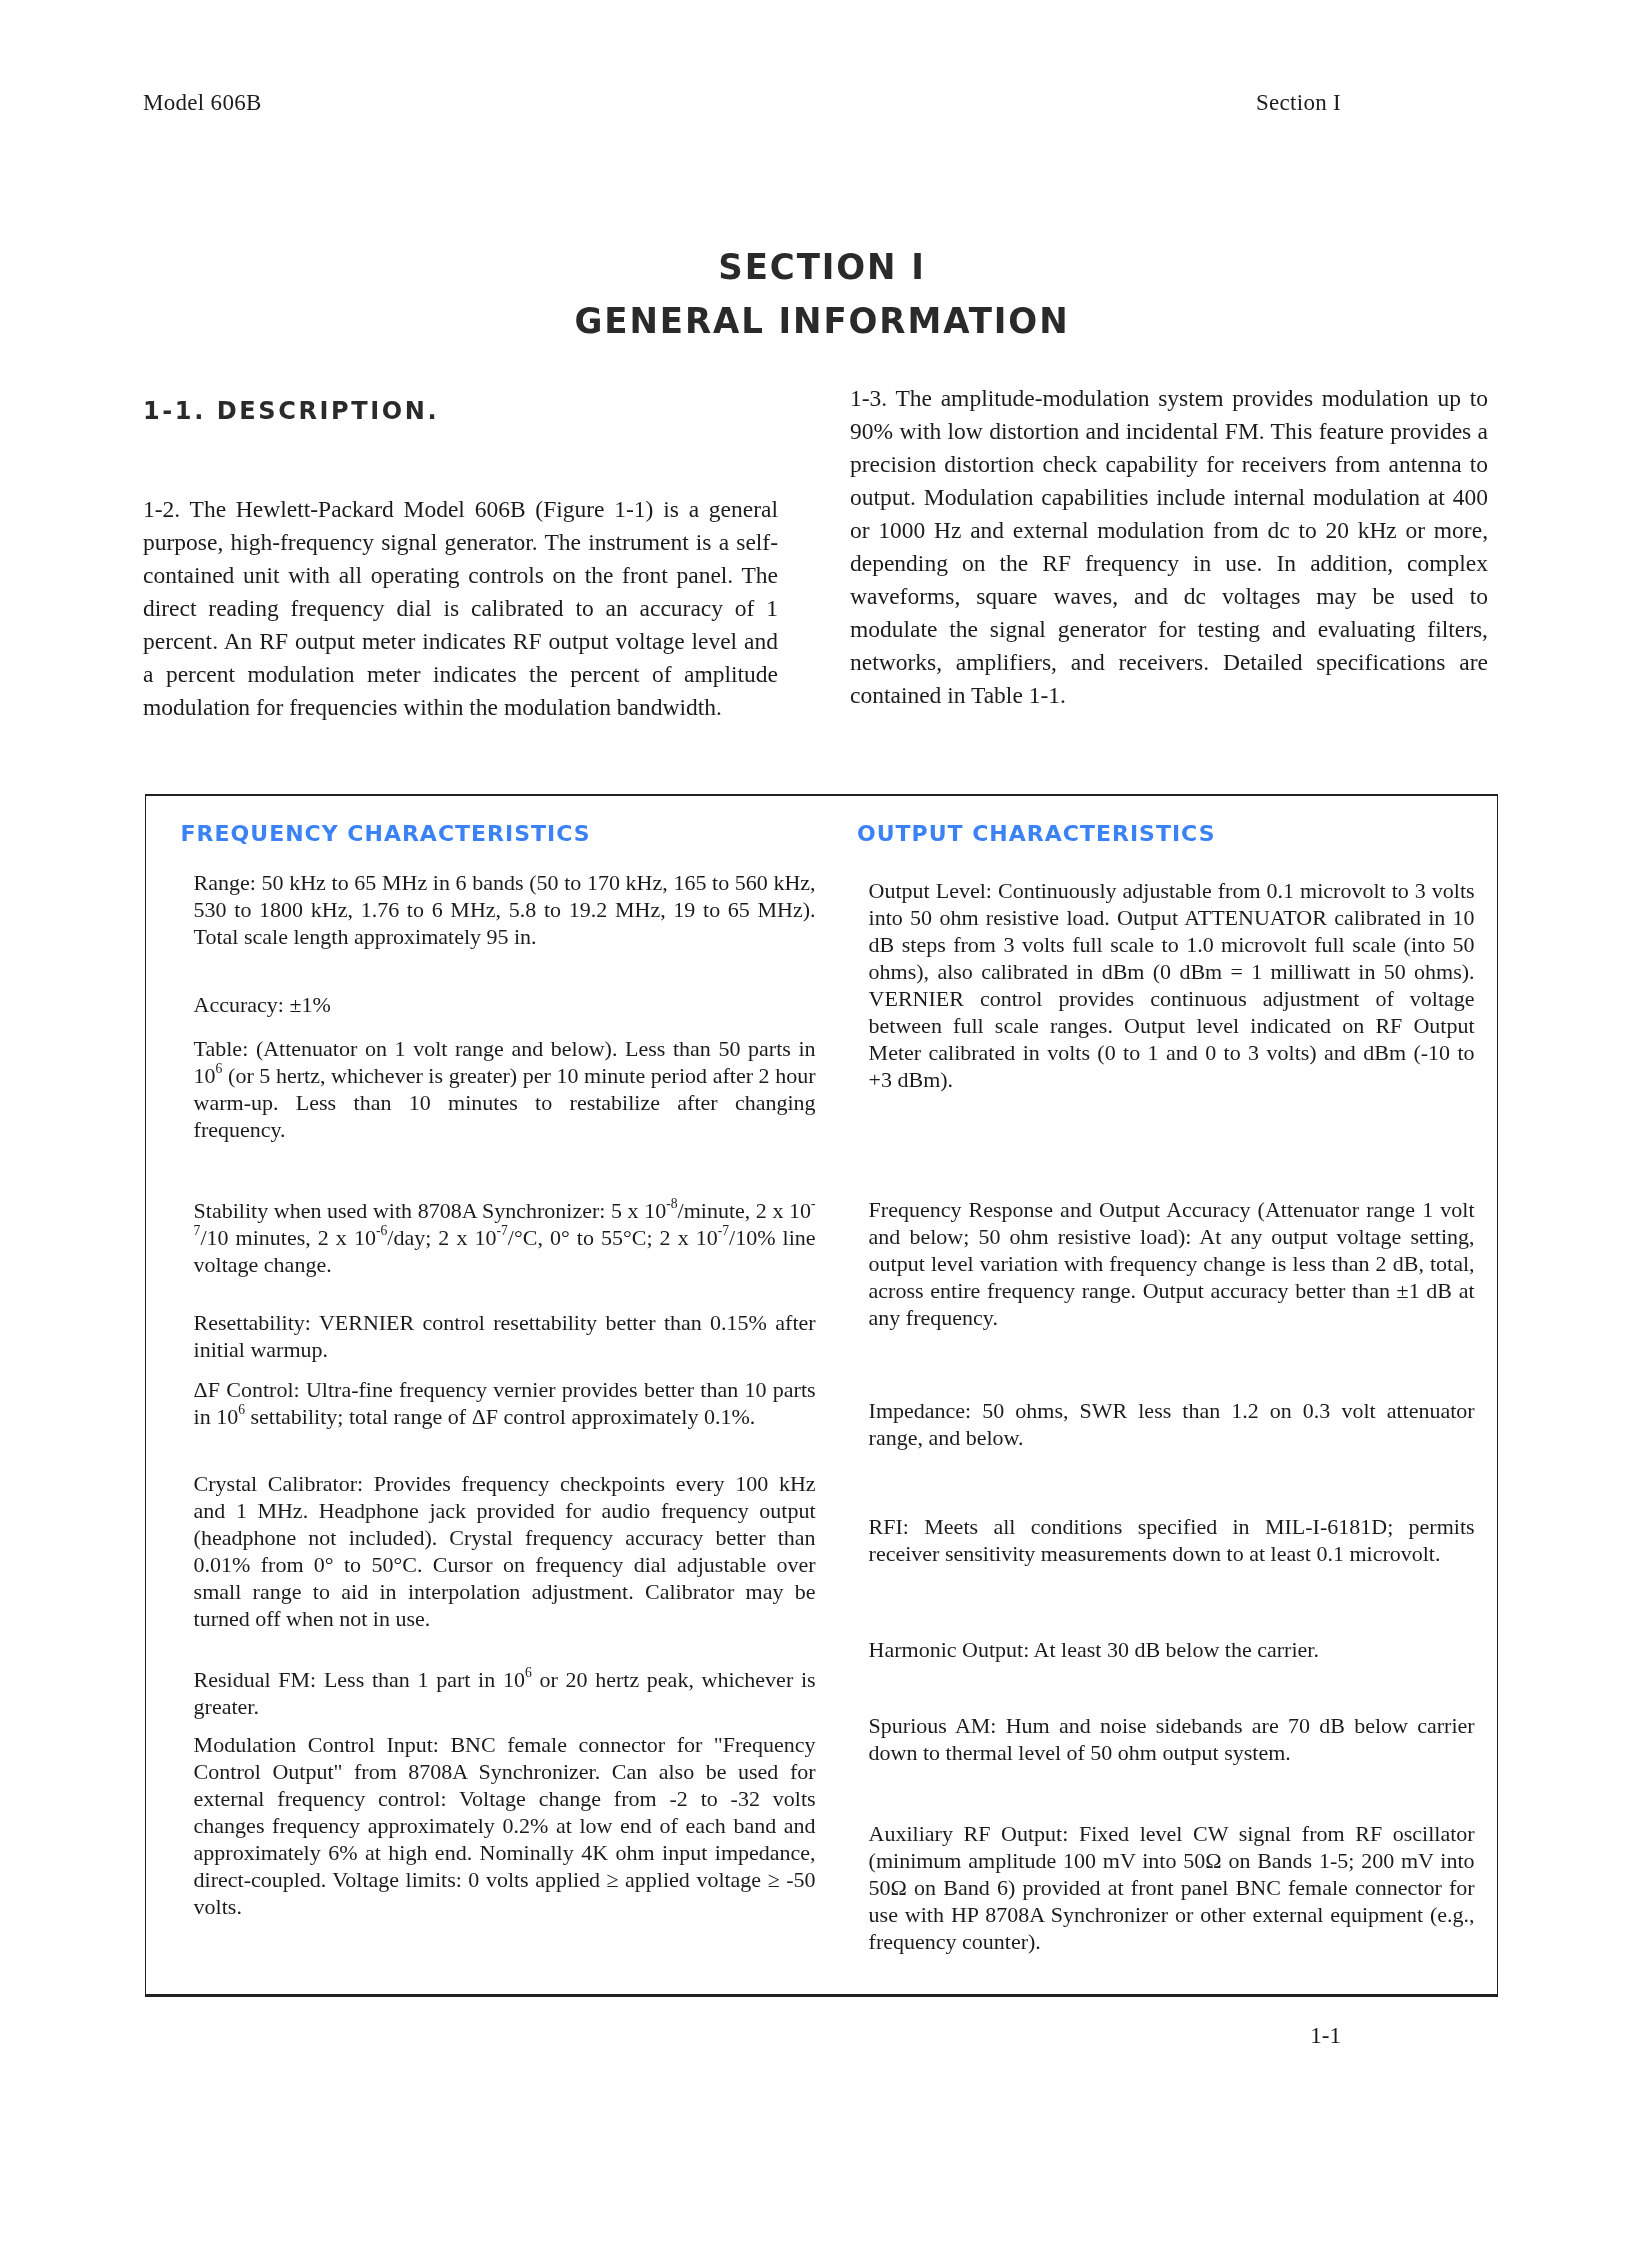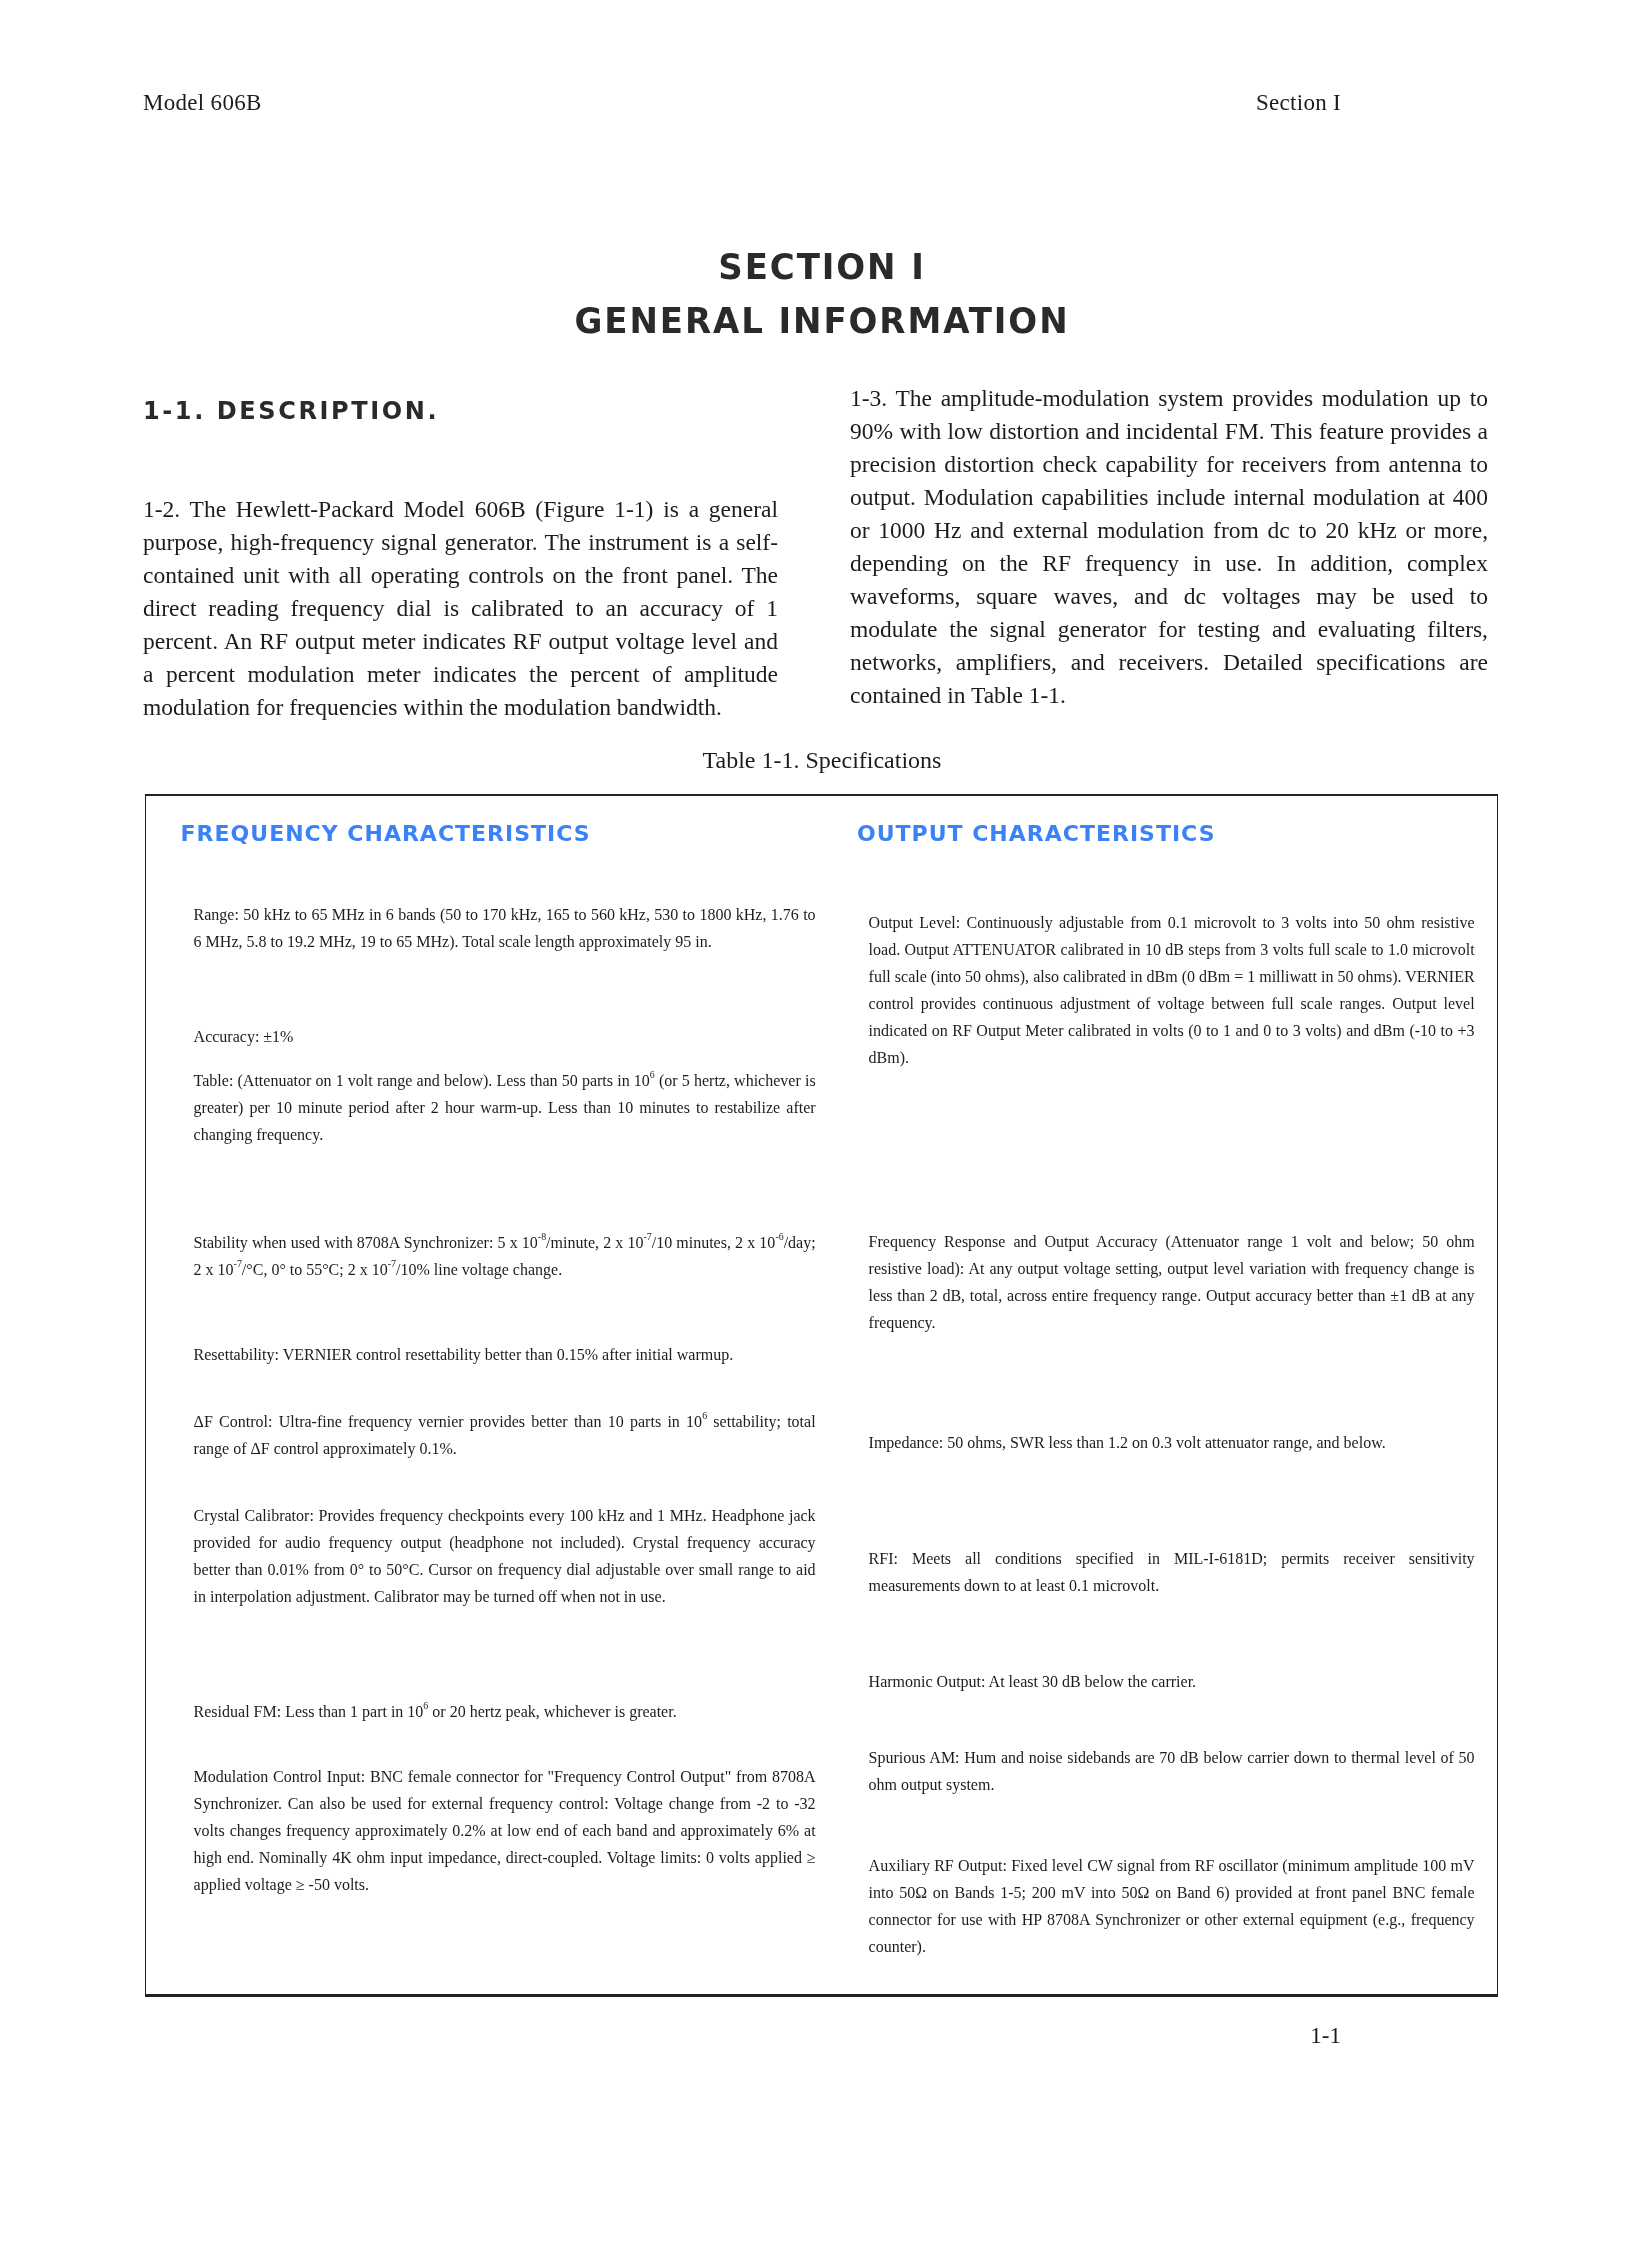--- a/index.html
+++ b/index.html
@@ -26,22 +26,22 @@
   .spec-table { position: absolute; left: 145px; top: 794px; width: 1353px; height: 1203px;
     border-top: 2.6px solid #222; border-bottom: 3.2px solid #222;
     border-left: 1.9px solid #222; border-right: 1.9px solid #222; box-sizing: border-box; }
   .spec-col { position: absolute; top: 0; }
   .spec-col-left { left: 20.6px; width: 638px; }
   .spec-col-right { left: 711px; width: 619px; }
   .spec-heading { position: absolute; top: 24.5px; left: 14px;
     font-family: "DejaVu Sans", "Liberation Sans", sans-serif; font-weight: bold;
     font-size: 22px; letter-spacing: 1px; color: #3b82f6; white-space: nowrap; }
   .spec-col-right .spec-heading { left: 0; }
-  .spec-item { position: absolute; font-size: 16px; line-height: 27px;
-    text-align: justify; text-align-last: left; width: 619px; margin-top: 32px; }
+  .spec-item { position: absolute; font-size: 22px; line-height: 27px;
+    text-align: justify; text-align-last: left; width: 619px; }
   .spec-col-left .spec-item { left: 27px; width: 622px; }
   .spec-col-right .spec-item { left: 11.6px; width: 606px; }
   sup { font-size: 0.62em; line-height: 0; position: relative; top: -0.15em; }
   .page-number { position: absolute; right: 155px; top: 2023px; font-size: 23px; }
 </style>
 </head>
 <body>
 
 <div class="page">
 
@@ -54,21 +54,20 @@
   <div class="heading-desc">1-1. DESCRIPTION.</div>
 
   <div class="col col-left" style="top:493px;">
     <p class="para">1-2. The Hewlett-Packard Model 606B (Figure 1-1) is a general purpose, high-frequency signal generator. The instrument is a self-contained unit with all operating controls on the front panel. The direct reading frequency dial is calibrated to an accuracy of 1 percent. An RF output meter indicates RF output voltage level and a percent modulation meter indicates the percent of amplitude modulation for frequencies within the modulation bandwidth.</p>
   </div>
 
   <div class="col col-right" style="top:382px;">
     <p class="para">1-3. The amplitude-modulation system provides modulation up to 90% with low distortion and incidental FM. This feature provides a precision distortion check capability for receivers from antenna to output. Modulation capabilities include internal modulation at 400 or 1000 Hz and external modulation from dc to 20 kHz or more, depending on the RF frequency in use. In addition, complex waveforms, square waves, and dc voltages may be used to modulate the signal generator for testing and evaluating filters, networks, amplifiers, and receivers. Detailed specifications are contained in Table 1-1.</p>
   </div>
 
-  <div class="table-caption">Table 1-1. Specifications</div>
 
   <div class="spec-table">
 
     <div class="spec-col spec-col-left">
       <div class="spec-heading">FREQUENCY CHARACTERISTICS</div>
 
       <div class="spec-item" style="top:73px;">
         <span>Range:</span>
         <span>50 kHz to 65 MHz in 6 bands (50 to 170 kHz, 165 to 560 kHz, 530 to 1800 kHz, 1.76 to 6 MHz, 5.8 to 19.2 MHz, 19 to 65 MHz). Total scale length approximately 95 in.</span>
       </div>

